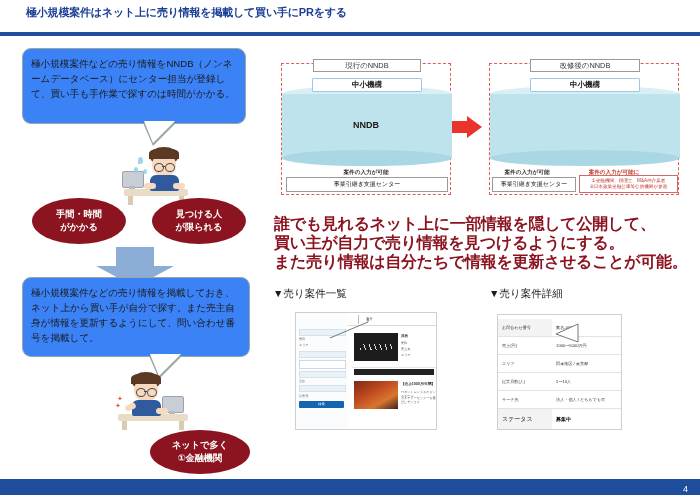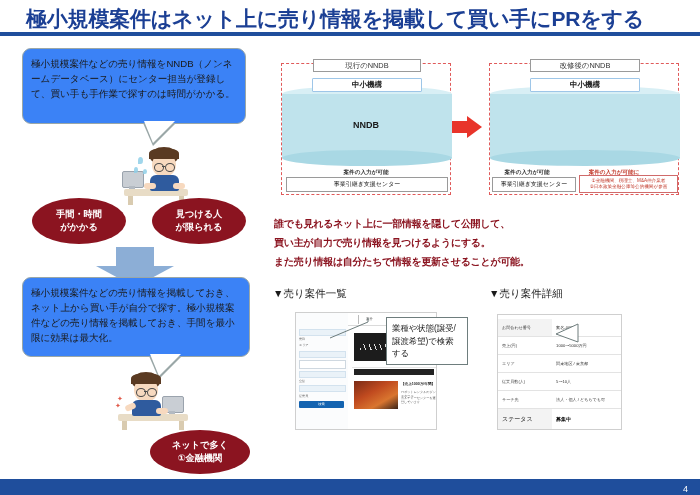--- a/index.html
+++ b/index.html
@@ -8,21 +8,21 @@
     background:#ffffff;
     font-family:"Liberation Sans","DejaVu Sans",sans-serif;
     overflow:hidden;position:relative;
   }
   .slide{position:absolute;inset:0;}
 
   
   .title-bar{position:absolute;left:0;top:0;width:700px;height:36px;}
   .title-text{
     position:absolute;left:26px;top:5px;
-    font-size:21px;font-weight:bold;color:#1b3f94;letter-spacing:-0.2px;
+    font-size:11px;font-weight:bold;color:#1b3f94;letter-spacing:-0.2px;
     white-space:nowrap;
   }
   .title-rule{position:absolute;left:0;top:32px;width:700px;height:4px;background:#1f4e9c;}
 
   
   .footer-bar{position:absolute;left:0;bottom:0;width:700px;height:16px;background:#1f4e9c;}
   .page-num{position:absolute;right:12px;bottom:1px;color:#ffffff;font-size:9px;}
 
   
   .bubble{
@@ -113,21 +113,21 @@
   .big-arrow .sh{position:absolute;left:0;top:5px;width:16px;height:12px;background:#e8342a;}
   .big-arrow .hd{
     position:absolute;left:15px;top:0;width:0;height:0;
     border-top:11px solid transparent;border-bottom:11px solid transparent;
     border-left:15px solid #e8342a;
   }
 
   
   .red-block{
     position:absolute;color:#8b1420;font-weight:bold;
-    font-size:10px;line-height:19px;letter-spacing:-0.3px;
+    font-size:16px;line-height:19px;letter-spacing:-0.3px;
   }
   .red-bottom{
     position:absolute;color:#8b1420;font-weight:bold;
     font-size:13px;letter-spacing:-0.2px;
   }
 
   
   .sec-head{position:absolute;font-size:10.5px;color:#1a1a1a;font-weight:normal;}
 
   
@@ -216,21 +216,21 @@
       <span>が限られる</span>
     </span>
   </div>
 
   <div class="down-arrow">
     <div class="shaft"></div>
     <div class="head-t"></div>
   </div>
 
   <div class="bubble" id="bubble2">
-    <span>極小規模案件などの売り情報を掲載しておき、ネット上から買い手が自分で探す。極小規模案件などの売り情報を掲載しておき、手間を最小限に効果は最大化。</span>
+    <span>極小規模案件などの売り情報を掲載しておき、ネット上から買い手が自分で探す。また売主自身が情報を更新するようにして、問い合わせ番号を掲載して。</span>
     <span class="tail-b"></span>
     <span class="tail"></span>
   </div>
 
   <div class="person" style="left:112px;top:368px;width:86px;height:62px;">
     <div class="desk" style="left:6px;top:46px;width:70px;height:7px;"></div>
     <div class="desk-leg" style="left:10px;top:53px;width:5px;height:9px;"></div>
     <div class="desk-leg" style="left:67px;top:53px;width:5px;height:9px;"></div>
     <div class="monitor" style="left:50px;top:28px;width:20px;height:15px;"></div>
     <div class="monitor-stand" style="left:57px;top:43px;width:6px;height:3px;"></div>
@@ -336,21 +336,20 @@
       </div>
       <div class="card-ttl" style="left:49px;top:3px;">【売上1000万/年間】</div>
       <div class="card-line" style="left:49px;top:11px;">ロボットレンタルのダンスホール</div>
       <div class="card-line" style="left:49px;top:17px;">カルチャーセンターを運営しています</div>
     </div>
   </div>
 
   <svg style="position:absolute;left:330px;top:316px;width:120px;height:40px;overflow:visible;">
     <polyline points="0,22 38,6 38,2" fill="none" stroke="#6e7d7d" stroke-width="1"></polyline>
   </svg>
-  <div class="callout" style="left:386px;top:317px;width:82px;height:48px;">業種や状態(譲受/譲渡希望)で検索する</div>
 
   <div class="mock" style="left:497px;top:314px;width:125px;height:116px;">
     <div class="dt-row" style="top:4px;height:18px;">
       <div class="dt-key">お問合わせ番号</div>
       <div class="dt-val">案名-008</div>
     </div>
     <div class="dt-row" style="top:22px;height:18px;">
       <div class="dt-key" style="background:transparent;">売上(円)</div>
       <div class="dt-val">1000〜5000万円</div>
     </div>

